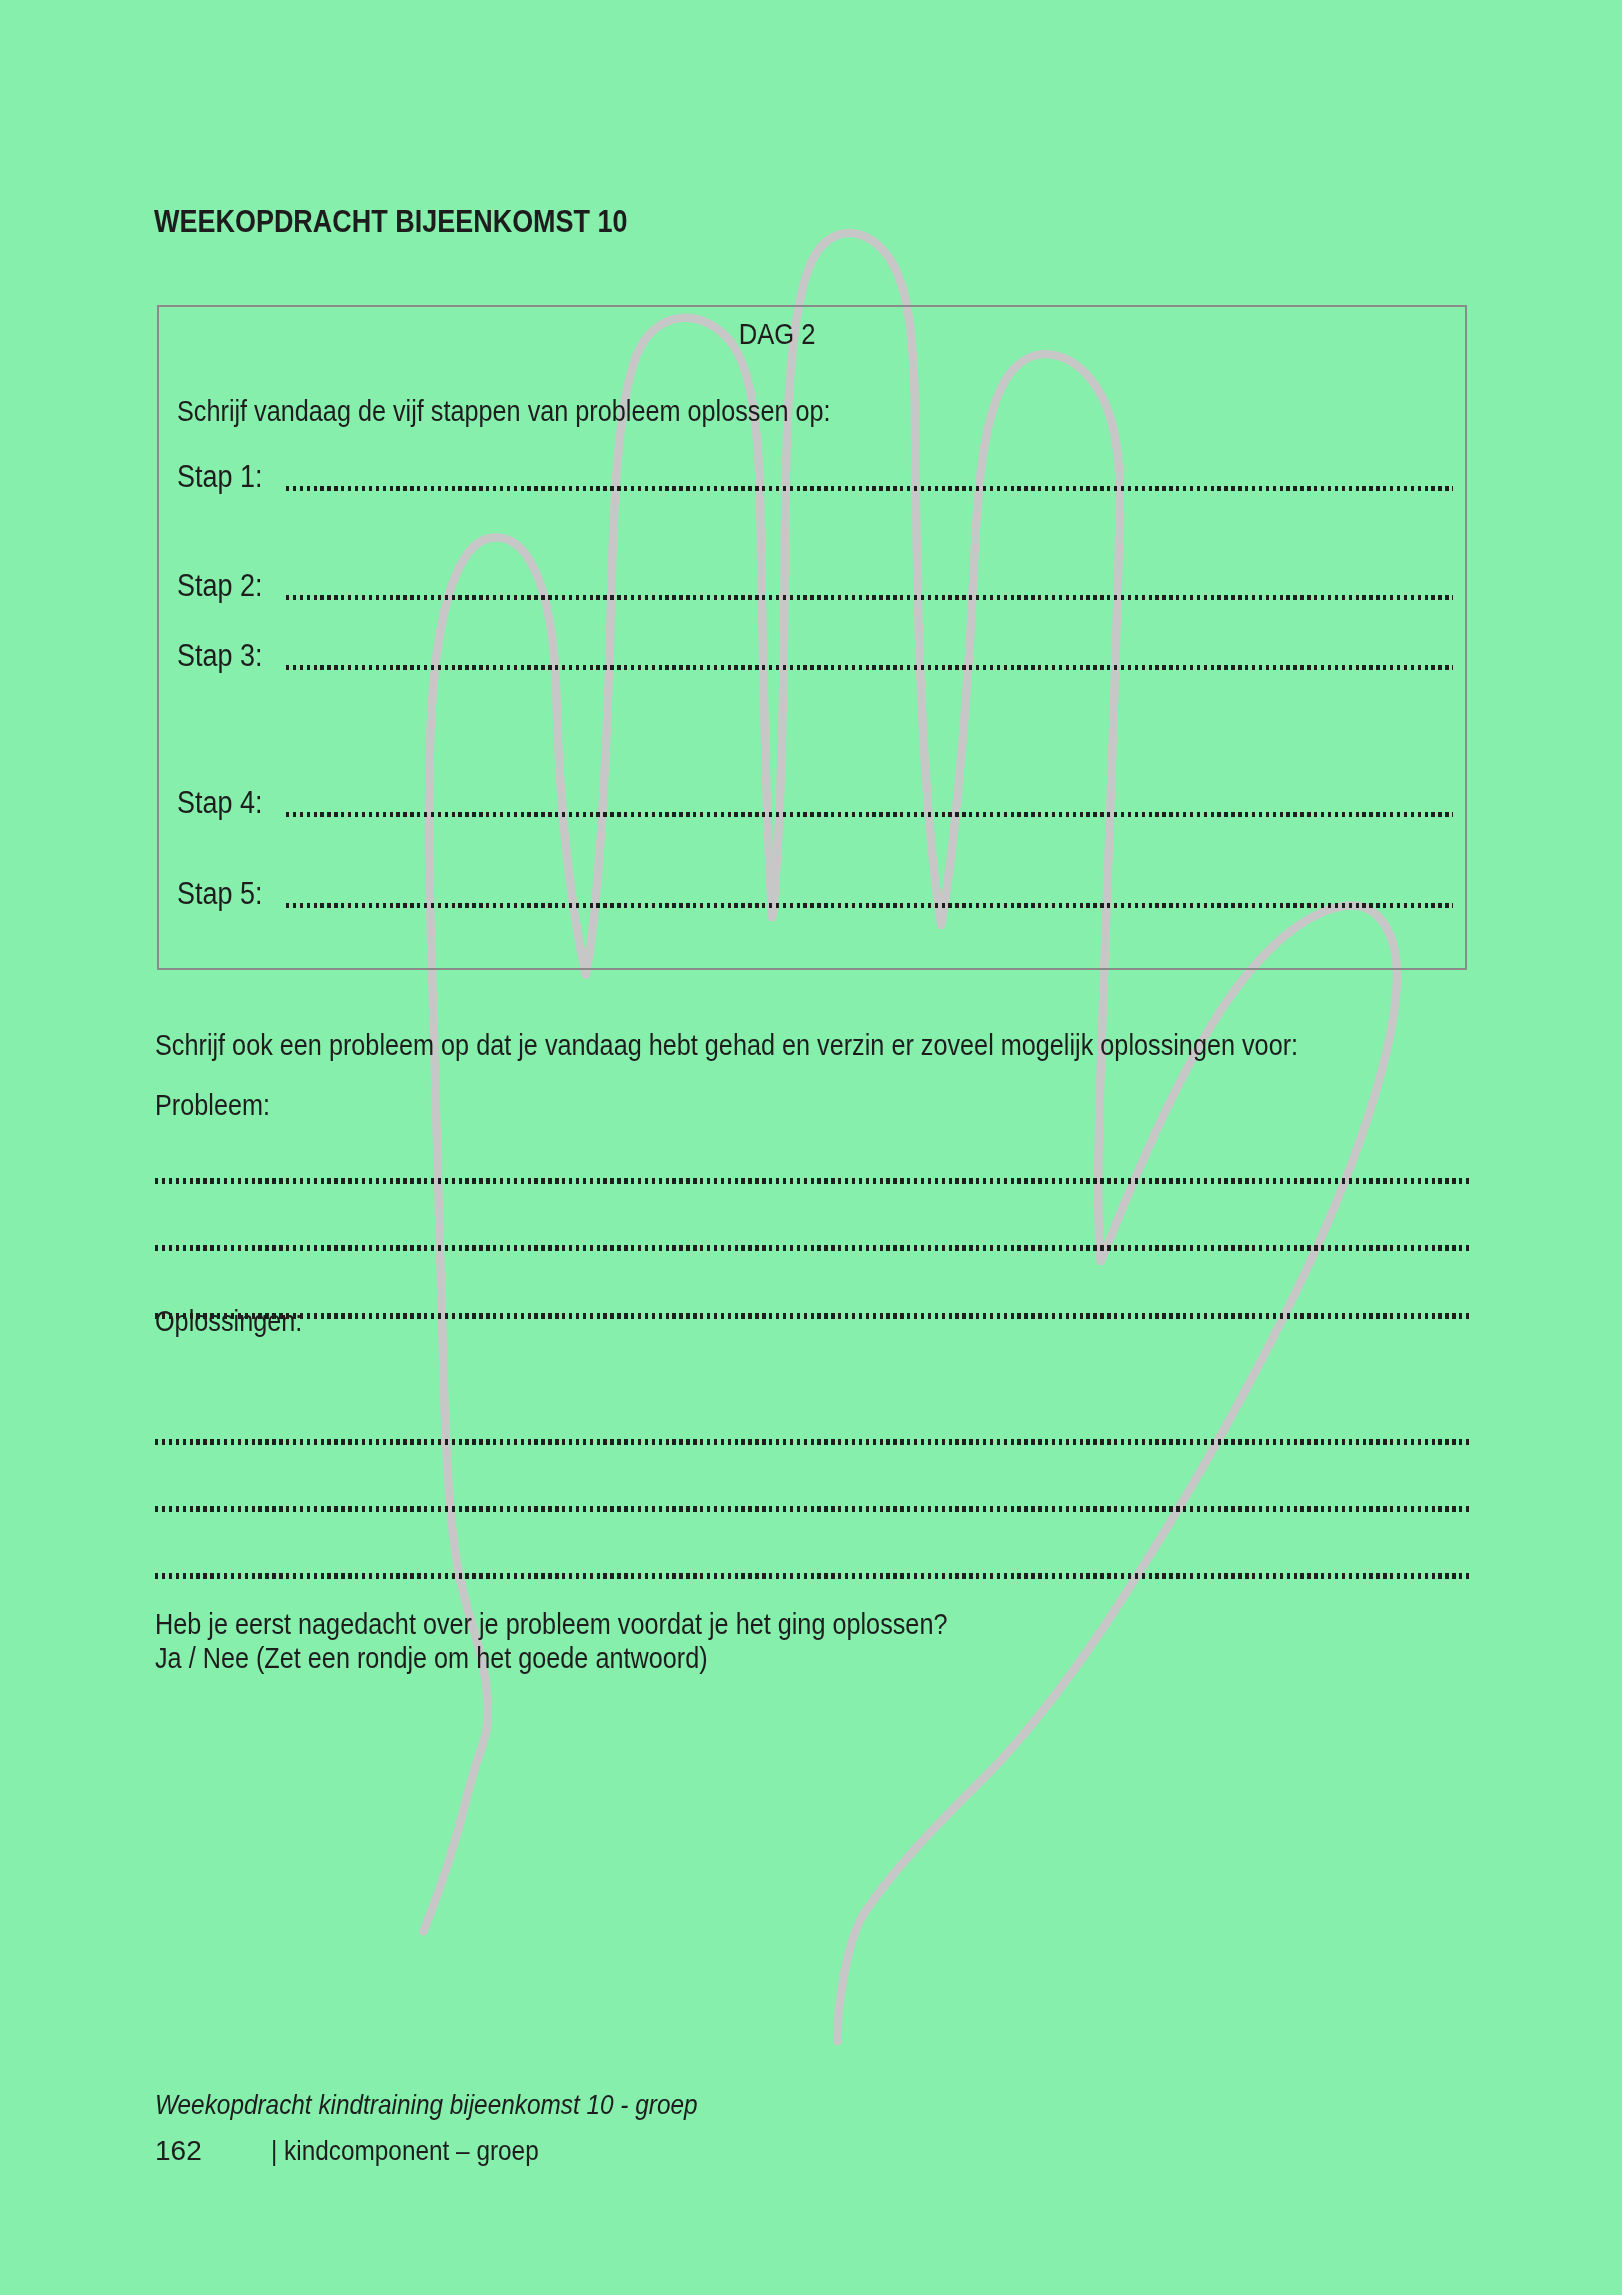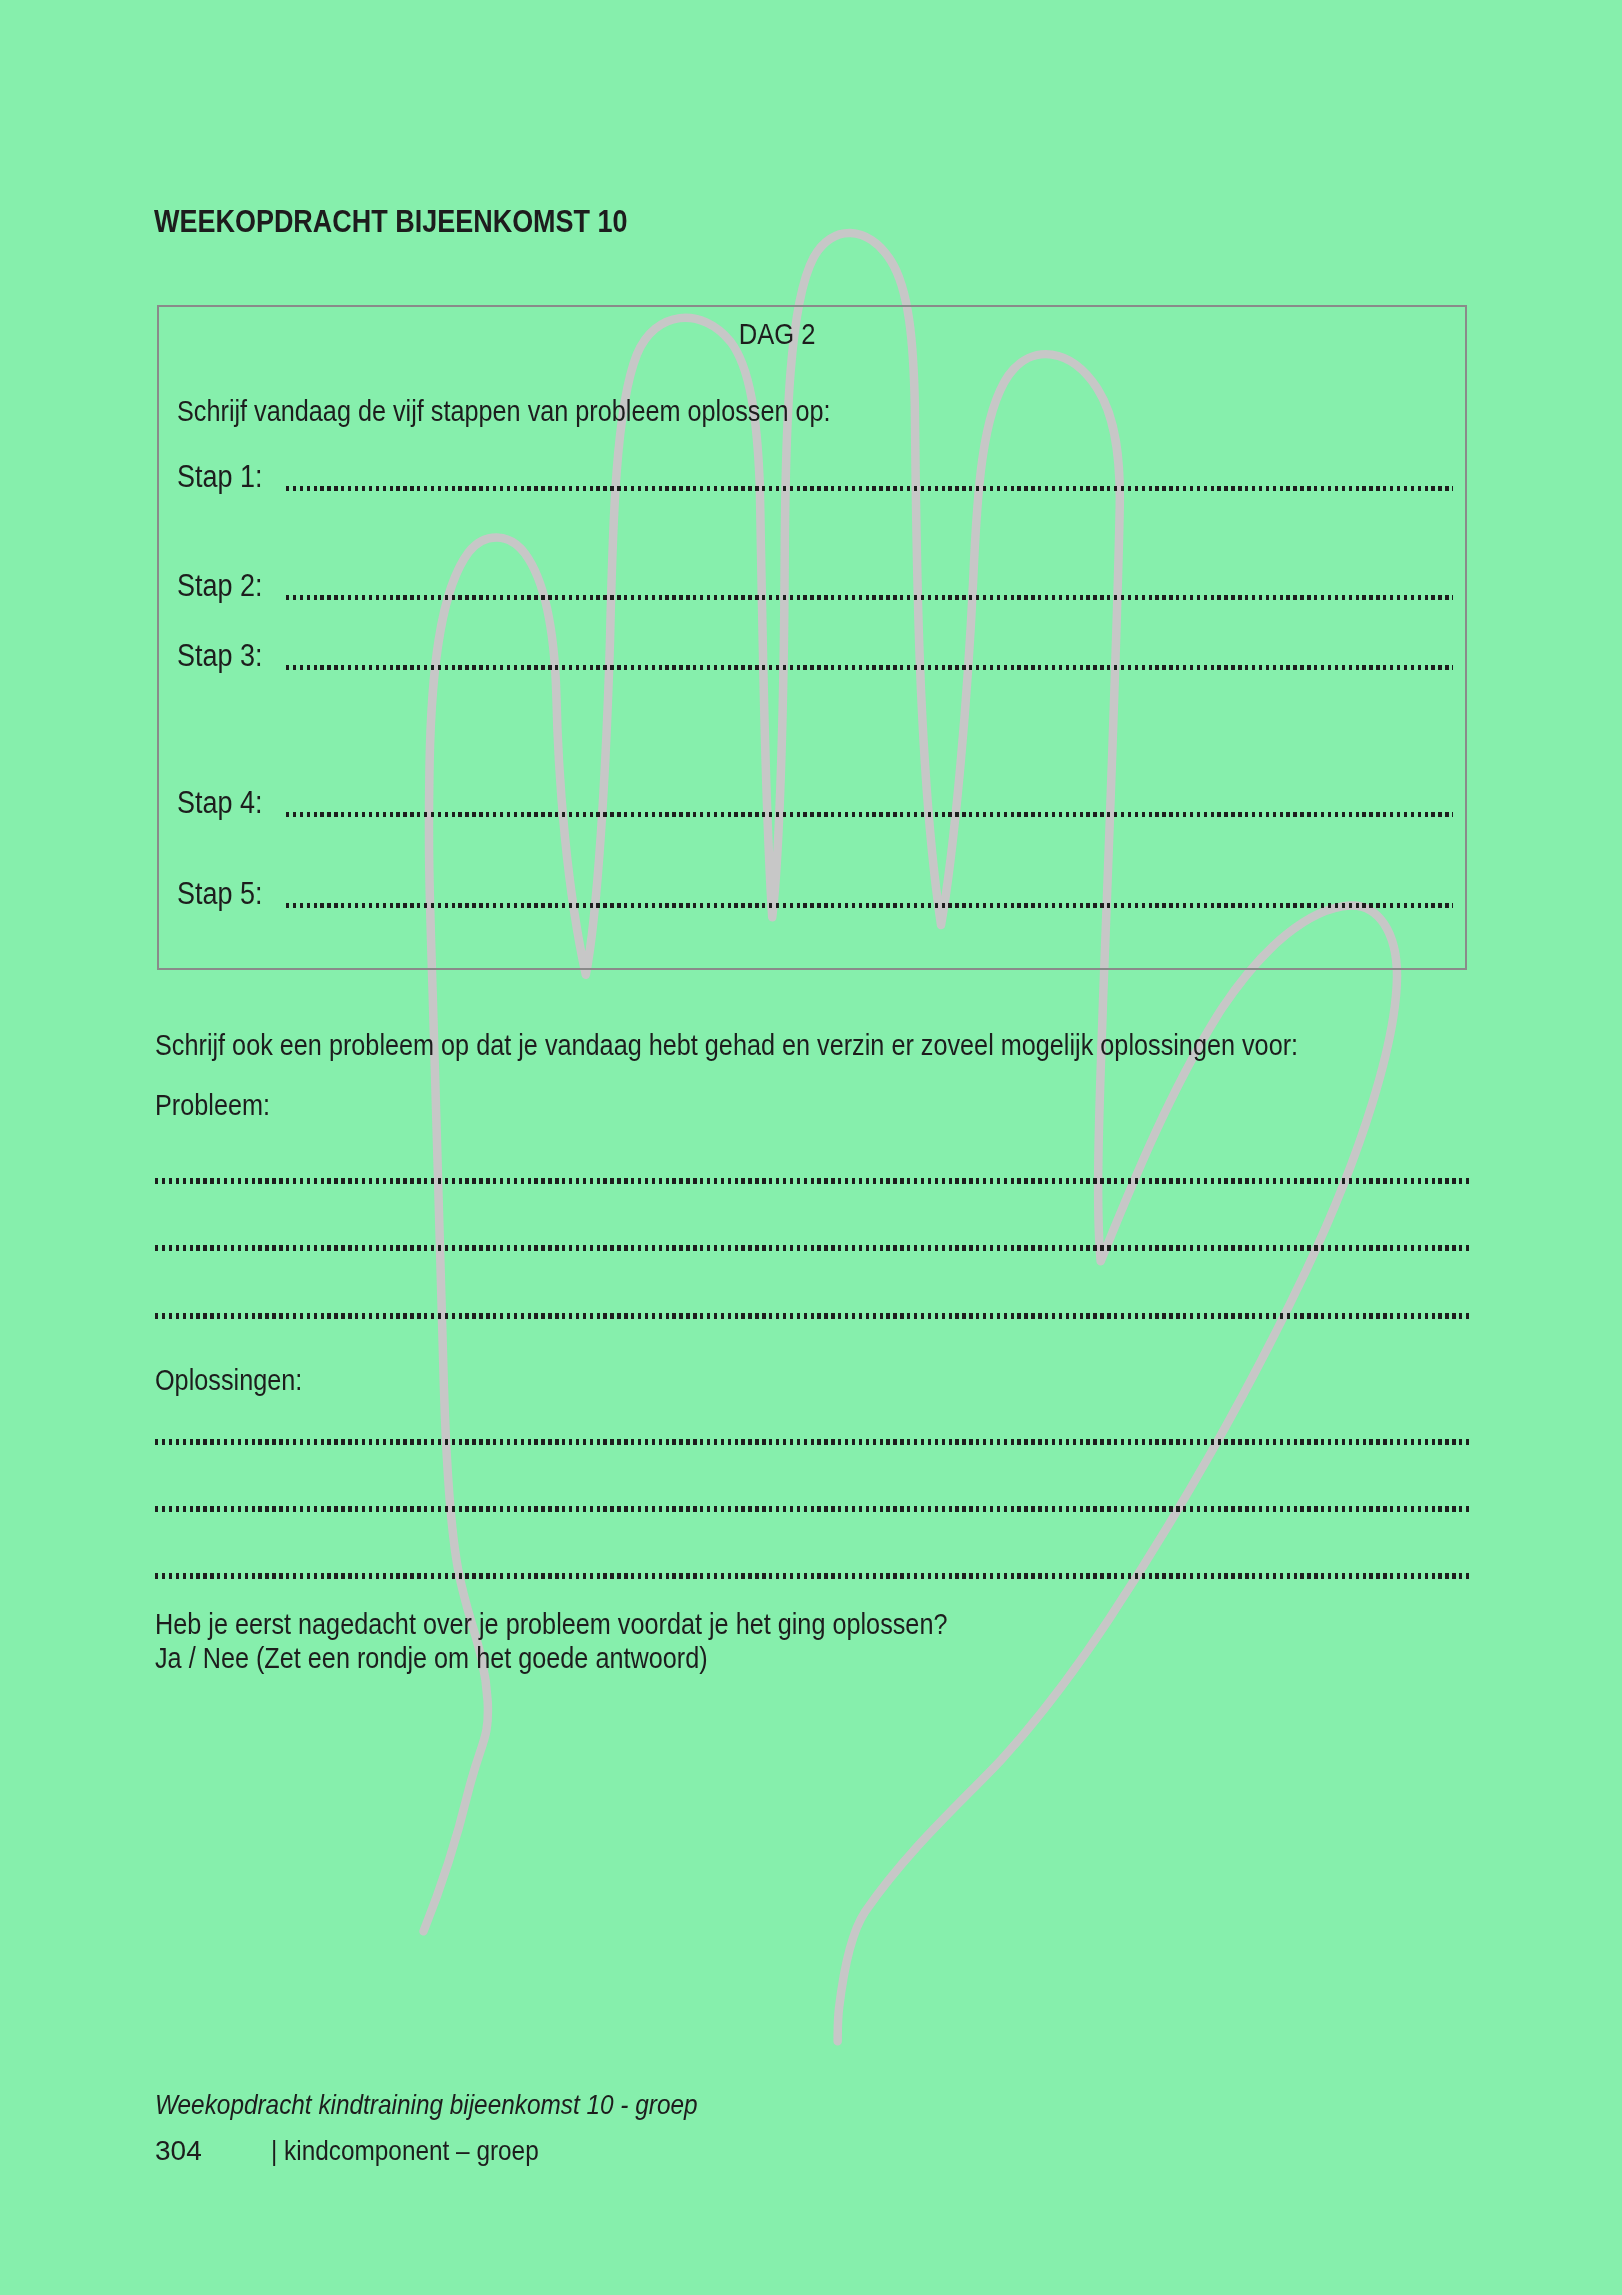--- a/index.html
+++ b/index.html
@@ -102,21 +102,21 @@
   .row-3 { top: 637px; justify-content: center; }
   .row-4 { top: 784px; }
   .row-5 { top: 875px; }
   .body-text {
     position: absolute;
     left: 155px;
     font-size: 29px;
   }
   .t-instruction2 { top: 1029px; }
   .t-problem     { top: 1089px; }
-  .t-solutions   { top: 1364px; text-align: center; }
+  .t-solutions   { top: 1305px; text-align: center; }
   .t-question    { top: 1608px; }
   .t-answer      { top: 1642px; }
   .answer-line {
     position: absolute;
     left: 155px;
     right: 152px;
     height: 5.9px;
     background: repeating-linear-gradient(90deg, #1d1d1d 0 3.3px, transparent 3.3px 6.9px);
   }
   .al-1 { top: 1178px; }
@@ -250,18 +250,18 @@
     </div>
     <div class="body-text t-question">
       <span class="cond">Heb je eerst nagedacht over je probleem voordat je het ging oplossen?</span>
     </div>
 
     <div class="footer-caption">
       <span class="cond">Weekopdracht kindtraining bijeenkomst 10 - groep</span>
     </div>
 
     <div class="footer-line">
-      <span class="page-number">304</span><span class="cond">| kindcomponent – groep</span>
+      <span class="page-number">162</span><span class="cond">| kindcomponent – groep</span>
     </div>
 
   </div>
 </div>
 
 
 </body></html>

